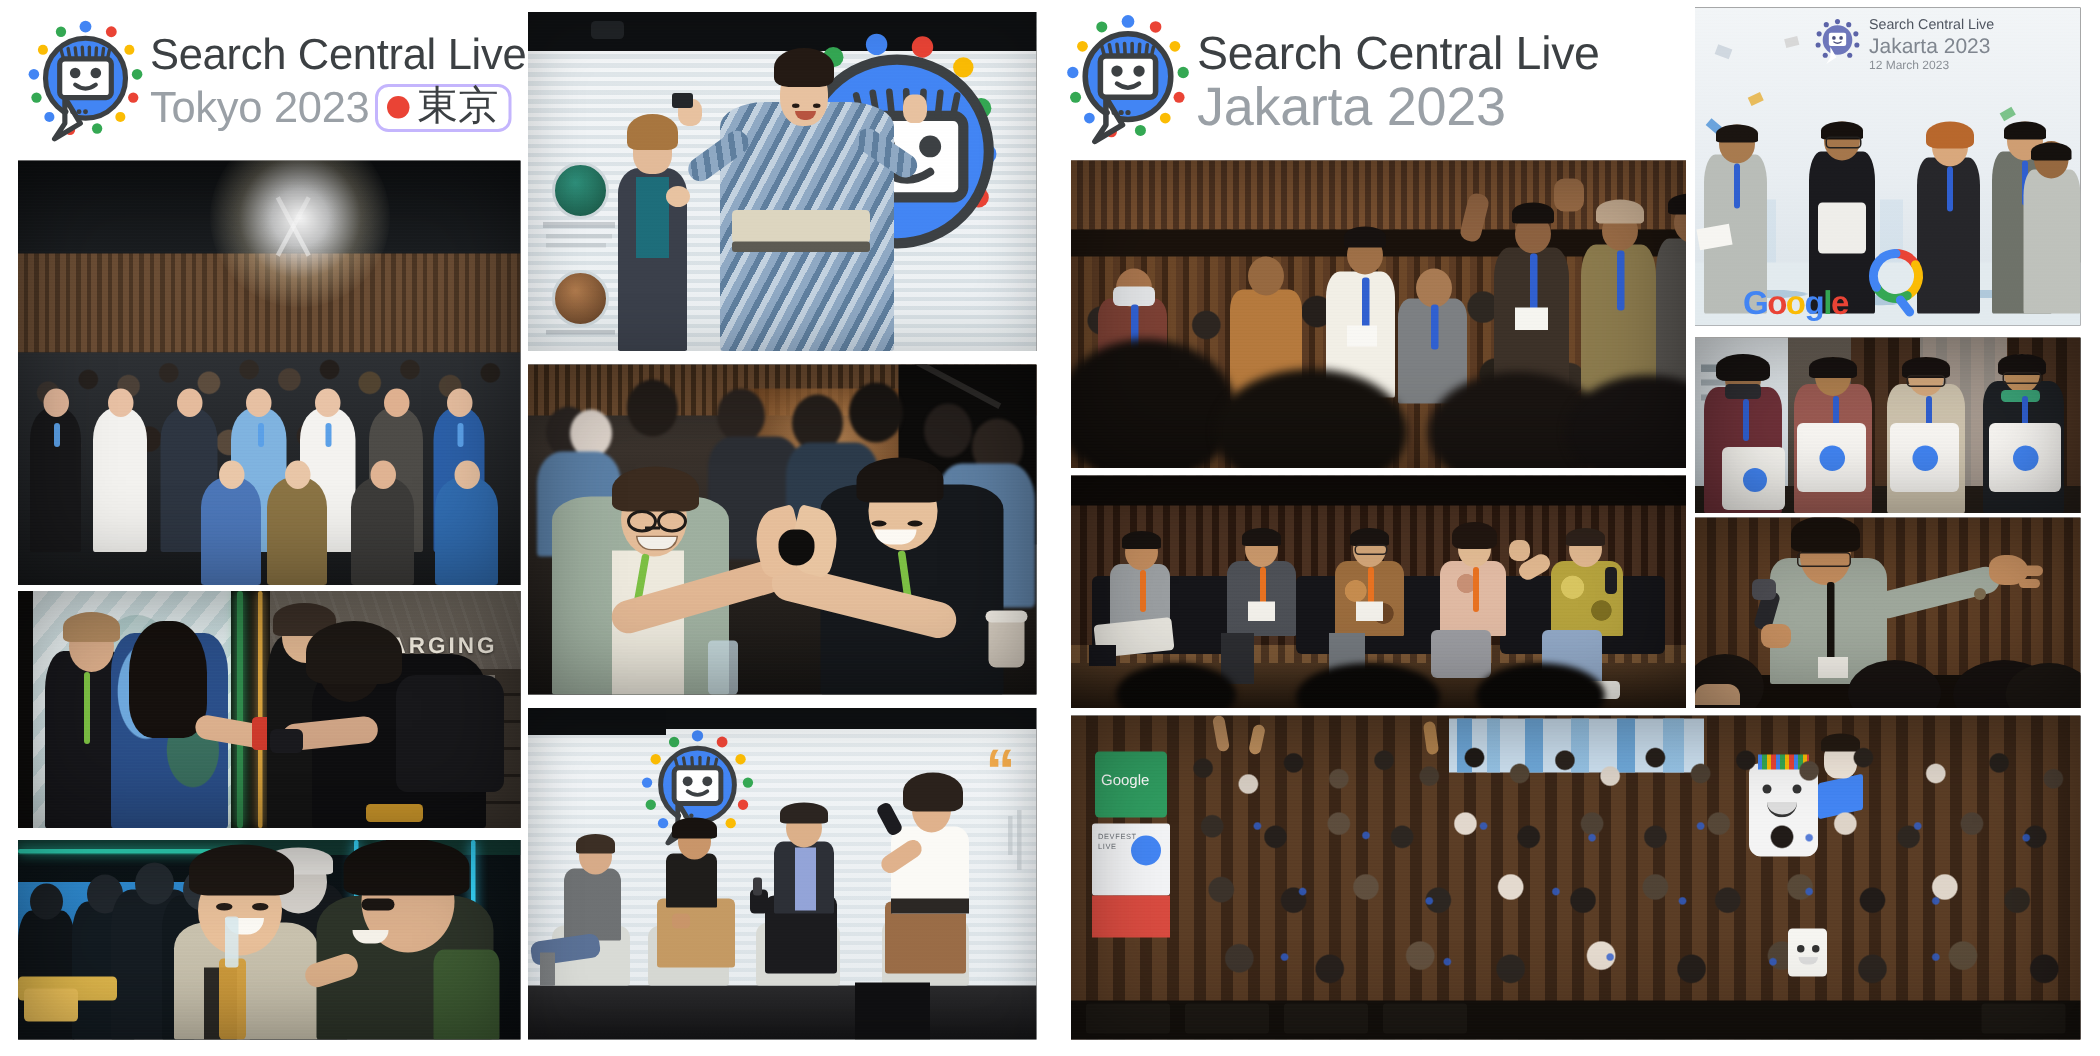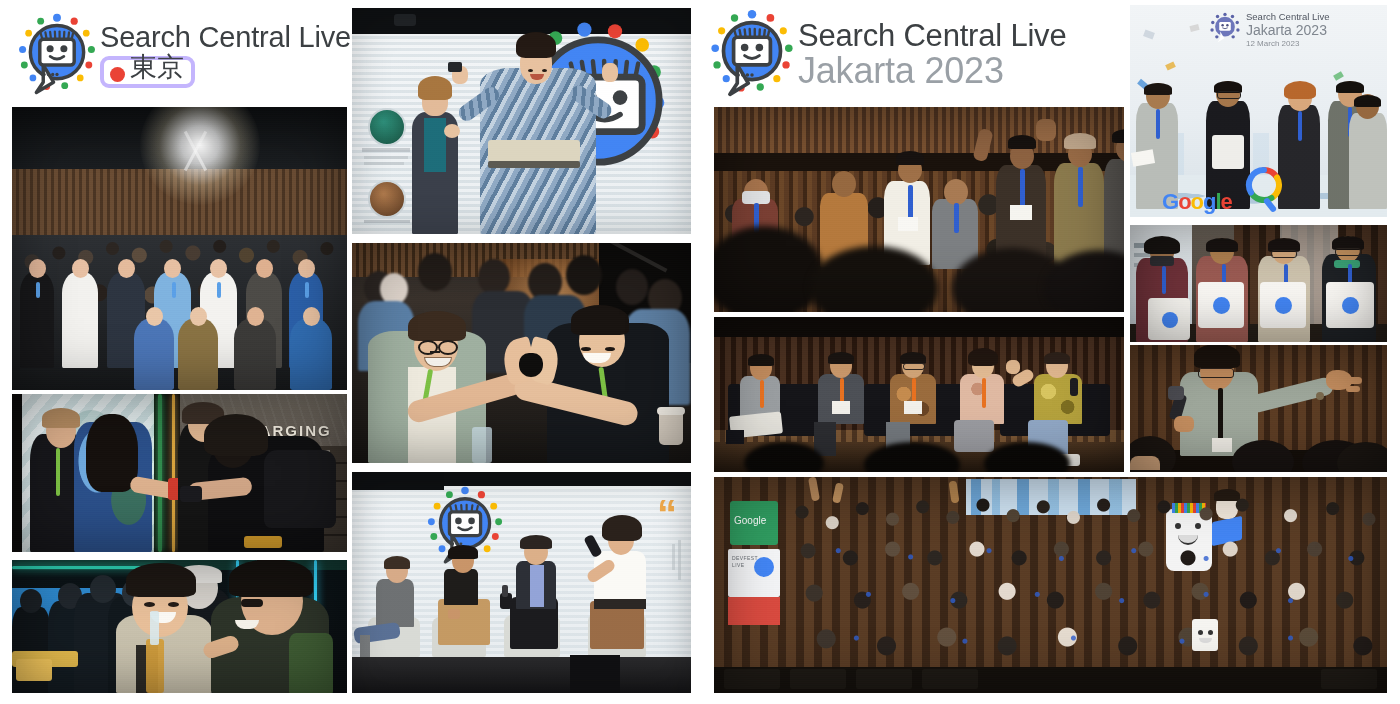--- a/index.html
+++ b/index.html
@@ -7,21 +7,21 @@
 
   .stage{position:relative;width:1400px;height:704px;background:#fff;}
 
   
   .lockup{position:absolute;display:flex;align-items:center;}
   .lockup .mark{flex:0 0 auto;}
   .lockup .words{display:flex;flex-direction:column;justify-content:center;line-height:1;}
   .line1{font-size:30px;color:#3c4043;letter-spacing:-.2px;white-space:nowrap;}
   .line2row{display:flex;align-items:center;gap:4px;margin-top:4px;}
   .line2{font-size:30px;color:#9aa0a6;letter-spacing:-.2px;white-space:nowrap;}
-  .jpbadge{border:4px solid #c4b5fd;border-radius:9px;padding:0 7px 2px 6px;display:flex;align-items:flex-end;gap:5px;height:32px;box-sizing:border-box;}
+  .jpbadge{border:2px solid #c4b5fd;border-radius:9px;padding:0 7px 2px 6px;display:flex;align-items:center;gap:5px;height:32px;box-sizing:border-box;}
   .jpdot{width:15px;height:15px;border-radius:50%;background:#ea4335;flex:0 0 auto;}
   .jptext{font-size:27px;color:#3c4043;line-height:1;position:relative;top:-1px;}
 
   .lockup.tokyo{left:14px;top:10px;}
   .lockup.tokyo .line1{font-size:29px;}
   .lockup.tokyo .line2{font-size:29px;}
 
   .lockup.jakarta{left:706px;top:6px;}
   .lockup.jakarta .line1{font-size:31px;}
   .lockup.jakarta .line2{font-size:36px;}
@@ -110,20 +110,21 @@
               <circle cx="40" cy="75" r="1.9"></circle>
             <circle cx="45" cy="75" r="1.9"></circle>
               <circle cx="50" cy="75" r="1.9"></circle>
           </g>
         </g>
       </svg>
     </div>
     <div class="words">
       <div class="line1">Search Central Live</div>
       <div class="line2row">
+        <div class="line2">Tokyo 2023</div>
         <div class="jpbadge">
           <span class="jpdot"></span>
           <span class="jptext">東京</span>
         </div>
       </div>
     </div>
   </div>
 
   <div class="lockup jakarta">
     <div class="mark">

